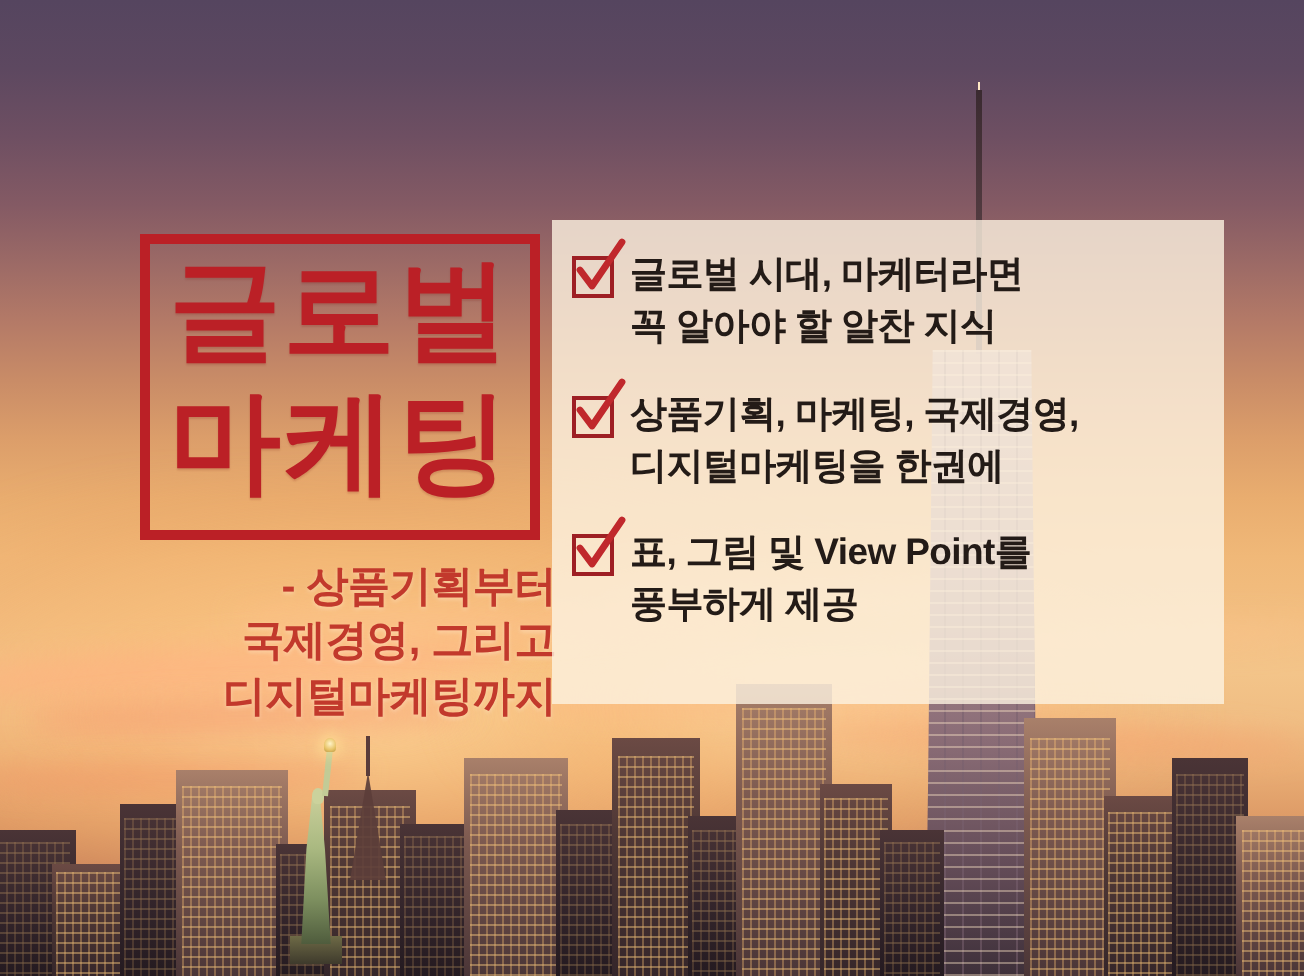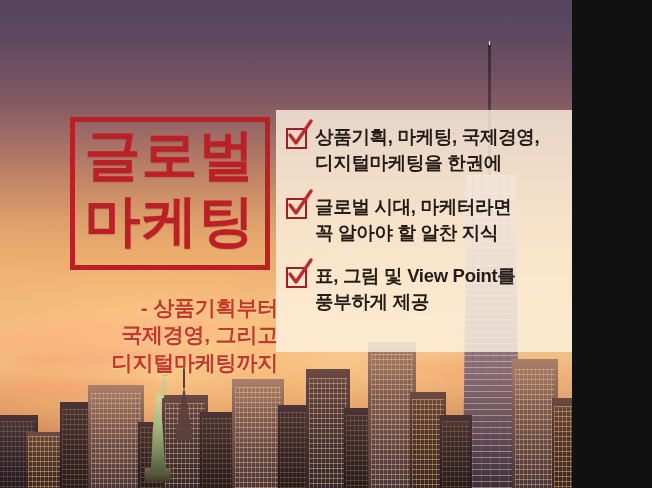--- a/index.html
+++ b/index.html
@@ -2,21 +2,21 @@
 <html><head>
 <meta charset="utf-8">
 <style>
   html, body {
     margin: 0;
     padding: 0;
     background: #111;
   }
   #banner {
     position: relative;
-    width: 572px;
+    width: 652px;
     height: 488px;
     overflow: hidden;
     font-family: "Liberation Sans", "DejaVu Sans", sans-serif;
     user-select: none;
   }
 
   
   .photo {
     position: absolute;
     inset: 0;
@@ -317,54 +317,54 @@
       <div class="lib-head"></div>
       <div class="lib-arm"></div>
       <div class="lib-torch"></div>
     </div>
   </div>
 
   <div class="title-block">
     <div class="bracket"></div>
     <div class="title-main" style="white-space: pre-line;">글로벌
 마케팅</div>
-    <div class="subtitle" style="white-space: pre-line; margin-top: 14px;">- 상품기획부터
+    <div class="subtitle" style="white-space: pre-line;">- 상품기획부터
 국제경영, 그리고
 디지털마케팅까지</div>
   </div>
 
   <div class="panel">
     <div class="bullets">
+
+      <div class="bullet">
+        <span class="checkbox">
+          <svg width="28" height="30" viewBox="0 0 28 30" fill="none" aria-hidden="true">
+            <path d="M5 16 L11 24 L26 2" stroke="#c0282c" stroke-width="3.4" stroke-linecap="round" stroke-linejoin="round"></path>
+          </svg>
+        </span>
+        <span class="bullet-text">글로벌 시대, 마케터라면
+꼭 알아야 할 알찬 지식</span>
+      </div>
 
       <div class="bullet">
         <span class="checkbox">
           <svg width="28" height="30" viewBox="0 0 28 30" fill="none" aria-hidden="true">
             <path d="M5 16 L11 24 L26 2" stroke="#c0282c" stroke-width="3.4" stroke-linecap="round" stroke-linejoin="round"></path>
           </svg>
         </span>
         <span class="bullet-text">상품기획, 마케팅, 국제경영,
 디지털마케팅을 한권에</span>
       </div>
 
       <div class="bullet">
         <span class="checkbox">
           <svg width="28" height="30" viewBox="0 0 28 30" fill="none" aria-hidden="true">
             <path d="M5 16 L11 24 L26 2" stroke="#c0282c" stroke-width="3.4" stroke-linecap="round" stroke-linejoin="round"></path>
           </svg>
         </span>
-        <span class="bullet-text">글로벌 시대, 마케터라면
-꼭 알아야 할 알찬 지식</span>
-      </div>
-
-      <div class="bullet">
-        <span class="checkbox">
-          <svg width="28" height="30" viewBox="0 0 28 30" fill="none" aria-hidden="true">
-            <path d="M5 16 L11 24 L26 2" stroke="#c0282c" stroke-width="3.4" stroke-linecap="round" stroke-linejoin="round"></path>
-          </svg>
-        </span>
         <span class="bullet-text">표, 그림 및 View Point를
 풍부하게 제공</span>
       </div>
 
     </div>
   </div>
 
 </div>
 
 </body></html>

